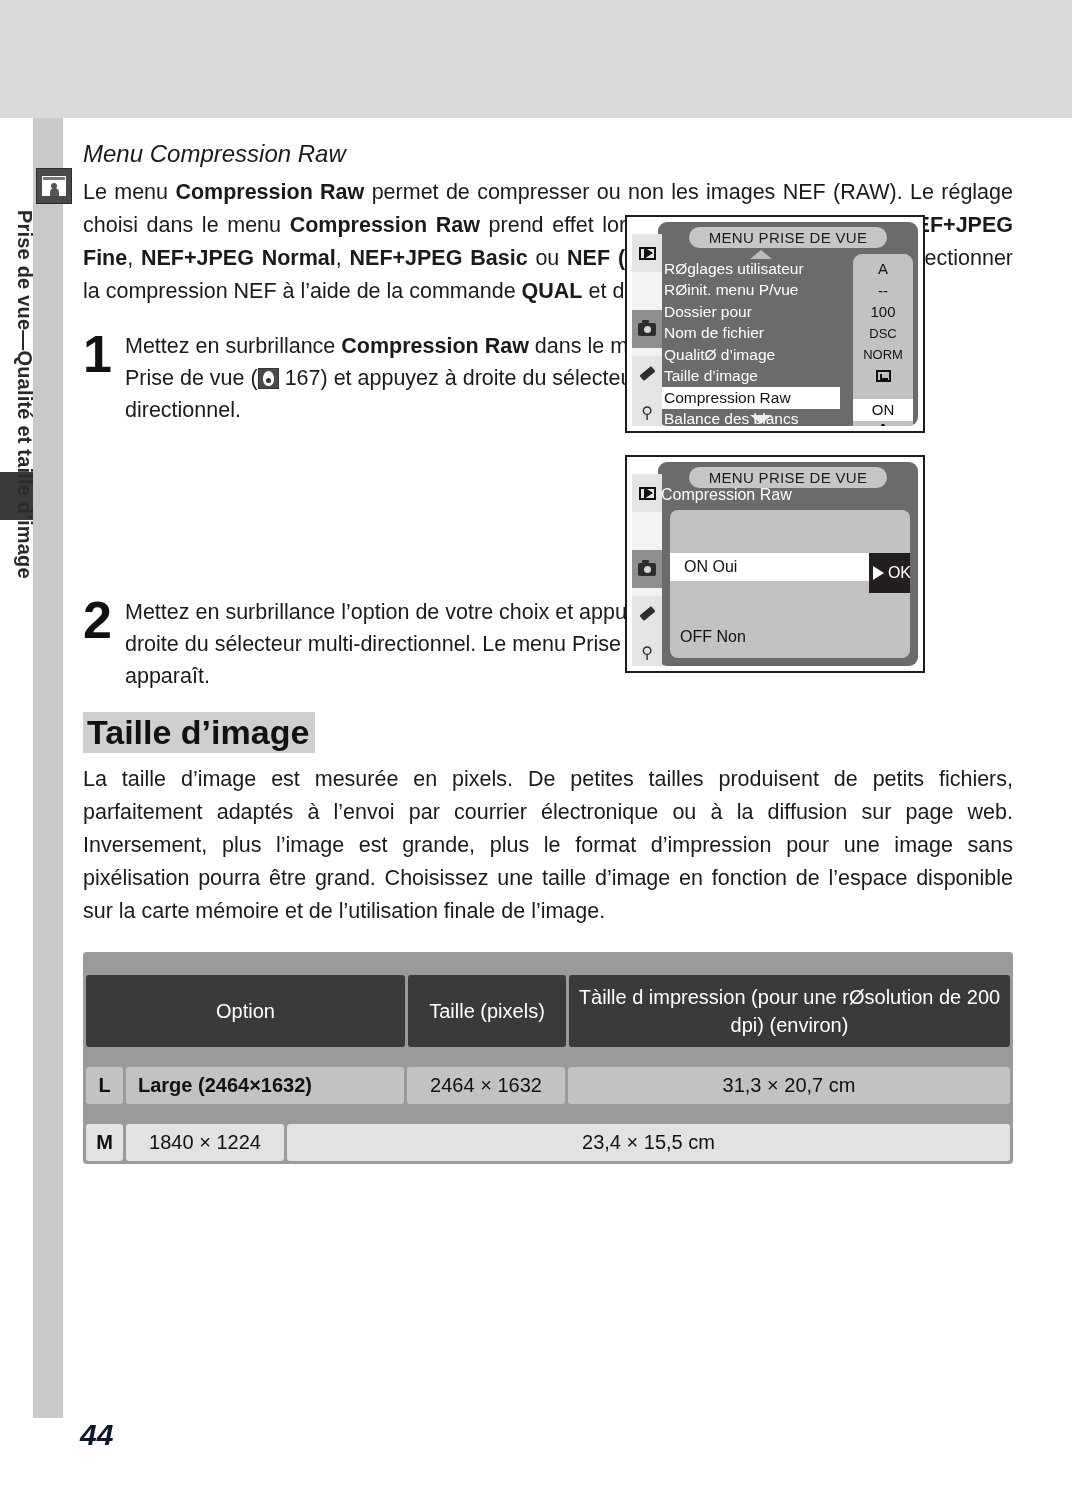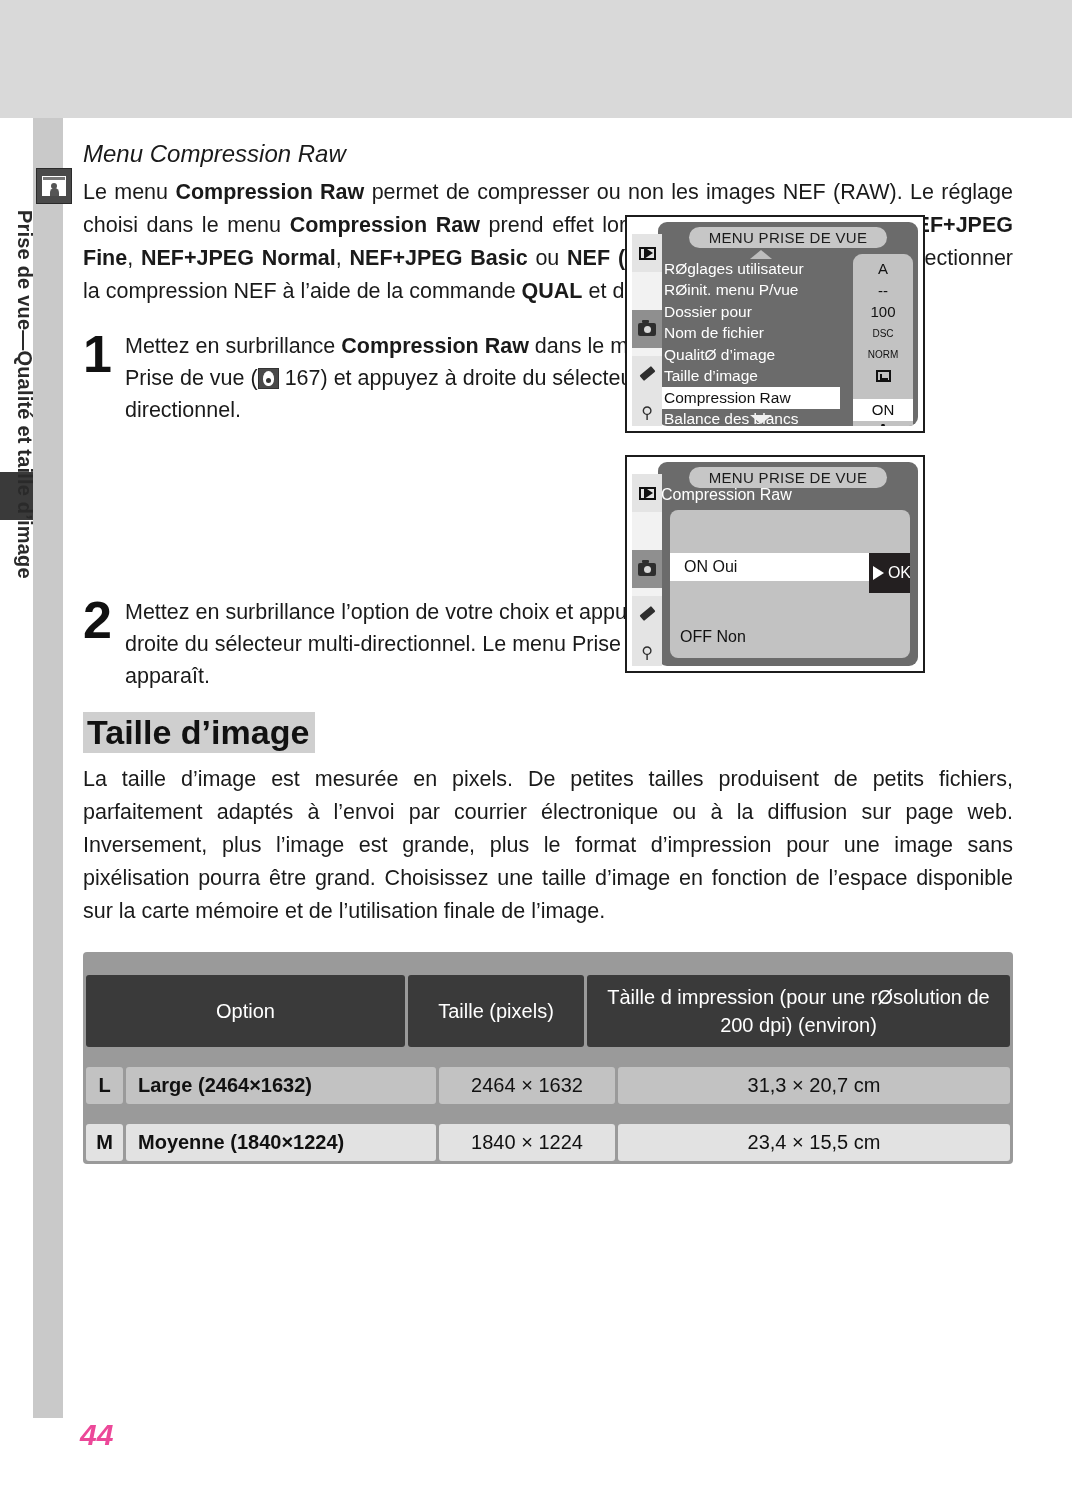--- a/index.html
+++ b/index.html
@@ -85,21 +85,21 @@
     color: #2a2a2a;
     white-space: nowrap;
   }
 
   .page-number {
     position: absolute;
     left: 80px; top: 1418px;
     font-size: 30px;
     font-weight: bold;
     font-style: italic;
-    color: #ec4899;
+    color: #0f172a;
   }
 
   
   .content {
     position: absolute;
     left: 83px; top: 140px;
     width: 930px;
   }
 
   .sec-italic-head {
@@ -341,21 +341,21 @@
     justify-content: center;
     font-size: 15px;
     color: #111;
   }
   .val-row.selected {
     background: #ffffff;
     font-weight: normal;
     margin-top: 12px;
   }
   .val-row.bold { font-weight: bold; font-size: 16px; }
-  .val-row.small { font-size: 10px; }
+  .val-row.small { font-size: 13px; }
   .icon-L {
     display: inline-block;
     width: 15px; height: 12px;
     border: 2px solid #111;
     position: relative;
     box-sizing: border-box;
   }
   .icon-L::after {
     content: "";
     position: absolute;
@@ -469,23 +469,23 @@
     align-items: center;
     padding: 7px 4px;
     border-radius: 3px;
     box-sizing: border-box;
     color: #111;
   }
   .row-a .td { background: #c2c2c2; }
   .row-b .td { background: #e2e2e2; }
 
   .c-mark  { width: 37px;  justify-content: center; font-weight: bold; }
-  .c-opt   { width: 310px; justify-content: flex-start; padding-left: 12px; font-weight: bold; }
+  .c-opt   { width: 278px; justify-content: flex-start; padding-left: 12px; font-weight: bold; }
   .c-optH  { width: 319px; }
-  .c-size  { width: 176px; justify-content: center; }
+  .c-size  { width: 158px; justify-content: center; }
   .c-print { flex: 1;      justify-content: center; }
 </style>
 </head>
 <body>
 
 <div class="top-band"></div>
 <div class="left-margin-strip"></div>
 <div class="edge-tab"></div>
 
 <div class="side-icon">
@@ -531,21 +531,20 @@
 
     <div class="tbl-row row-a">
       <div class="td c-mark">L</div>
       <div class="td c-opt">Large (2464×1632)</div>
       <div class="td c-size">2464 × 1632</div>
       <div class="td c-print">31,3 × 20,7 cm</div>
     </div>
 
     <div class="tbl-row row-b">
       <div class="td c-mark">M</div>
-      <div class="td c-opt">Moyenne (1840×1224)</div>
       <div class="td c-size">1840 × 1224</div>
       <div class="td c-print">23,4 × 15,5 cm</div>
     </div>
   </div>
 
 </div>
 
 <div class="lcd" id="lcd1">
   <div class="lcd-inner">
     <div class="lcd-rail">

